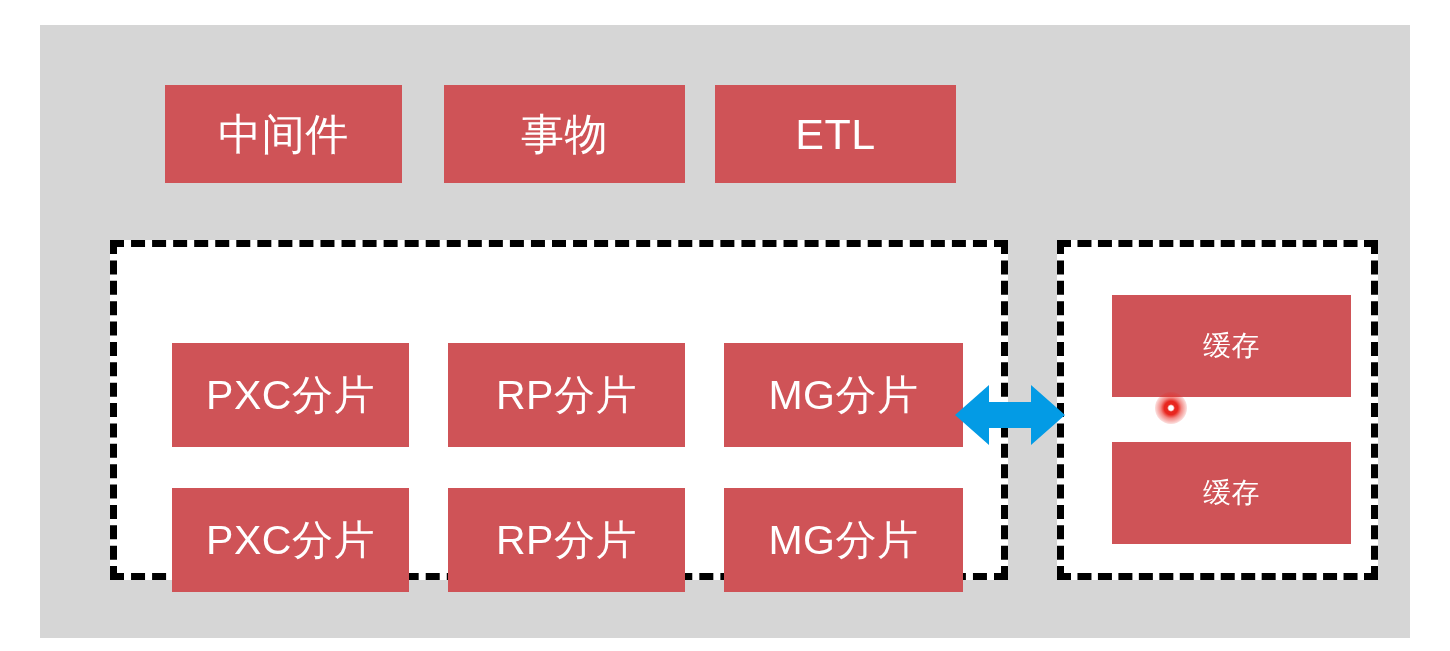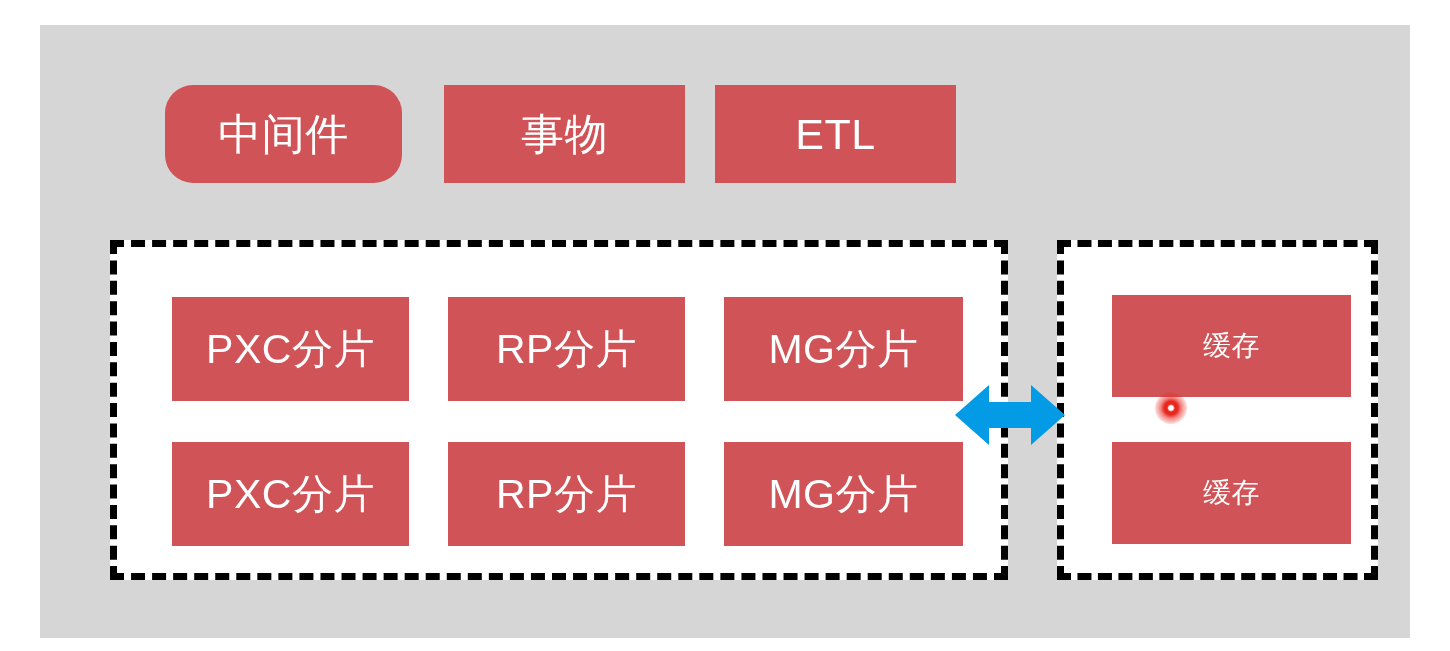--- a/index.html
+++ b/index.html
@@ -33,21 +33,21 @@
     color: #ffffff;
     display: flex;
     align-items: center;
     justify-content: center;
     line-height: 1;
     letter-spacing: 0.5px;
     box-sizing: border-box;
     user-select: none;
   }
   .rbox.top      { font-size: 43px; }
-  .rbox.shard    { font-size: 41px; }
+  .rbox.shard    { font-size: 41px; margin-top: 46px; }
   .rbox.cache    { font-size: 28px; }
 
   
   .dashgroup {
     position: absolute;
     background: #ffffff;
     border: 7px dashed #000000;
     box-sizing: border-box;
   }
 
@@ -78,21 +78,21 @@
     pointer-events: none;
   }
 </style>
 </head>
 <body>
 
 <div id="canvas">
 
   <div class="slide-panel">
 
-    <div class="rbox top" style="left:125px; top:60px; width:237px; height:98px;border-radius:28px;">中间件</div>
+    <div class="rbox top" style="left:125px; top:60px; width:237px; height:98px;">中间件</div>
 
     <div class="rbox top" style="left:675px; top:60px; width:241px; height:98px;">ETL</div>
 
     <div class="rbox top" style="left:404px; top:60px; width:241px; height:98px;">事物</div>
 
     <div class="dashgroup" style="left:70px; top:215px; width:898px; height:340px;">
 
       <div class="rbox shard" style="left:55px; top:50px; width:237px; height:104px;">PXC分片</div>
 
       <div class="rbox shard" style="left:331px; top:50px; width:237px; height:104px;">RP分片</div>

